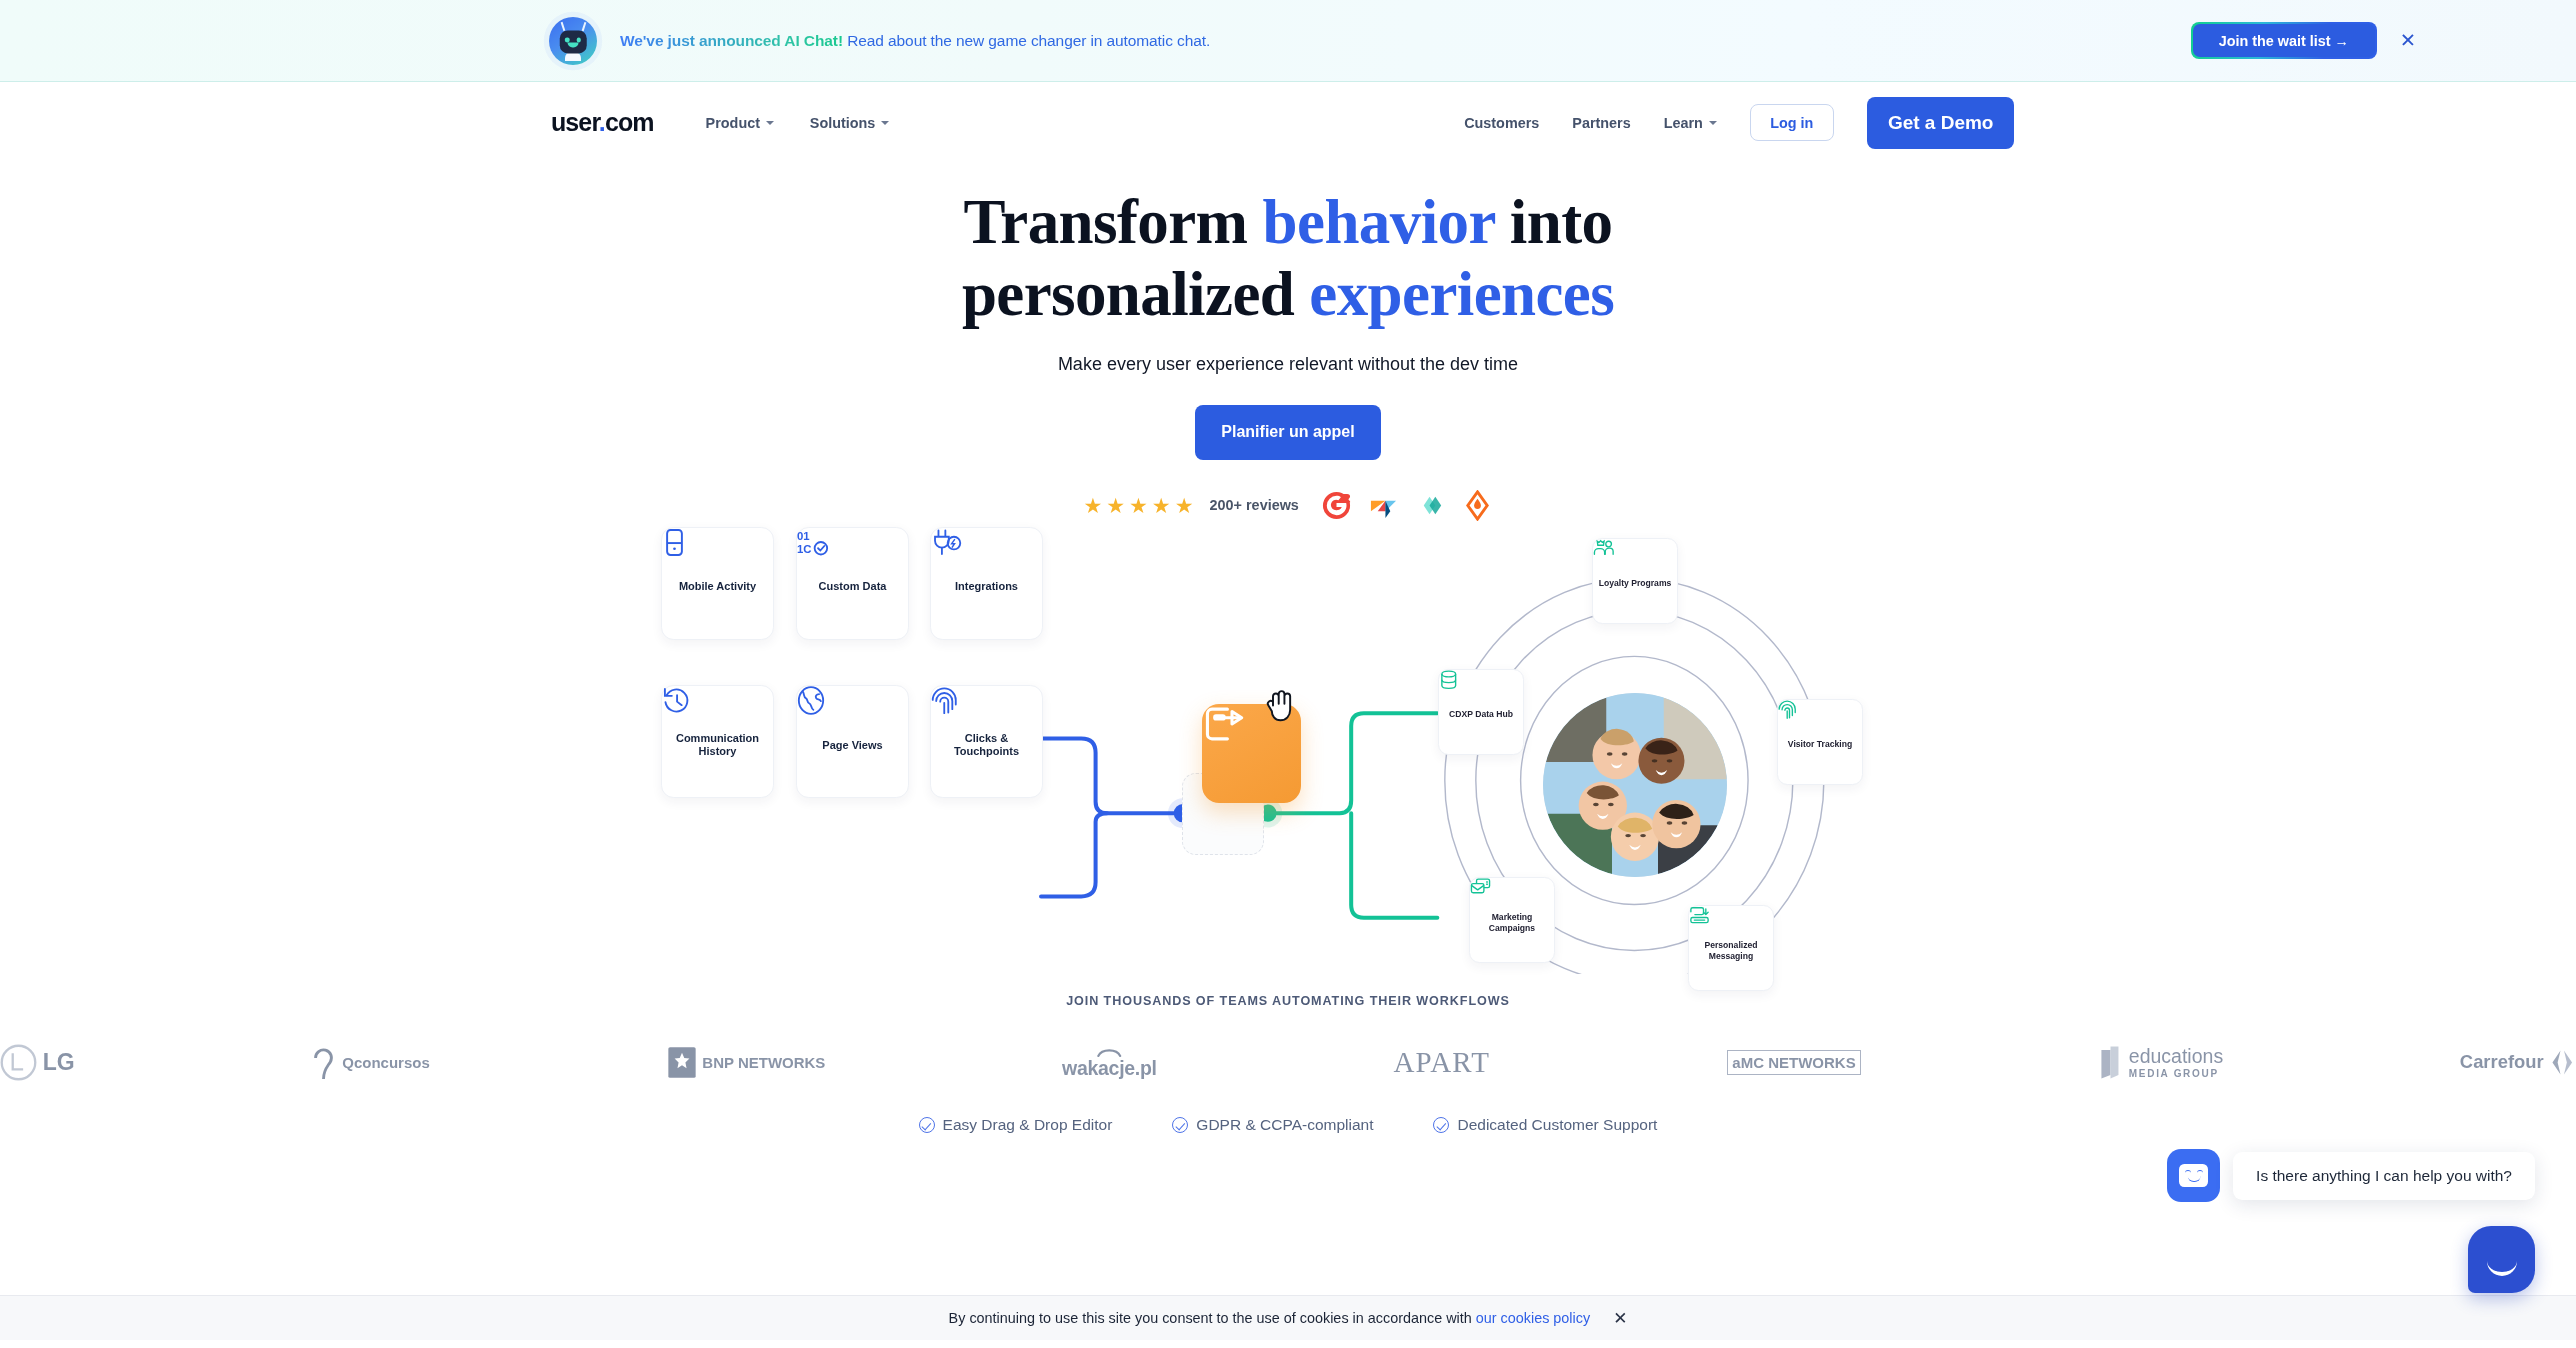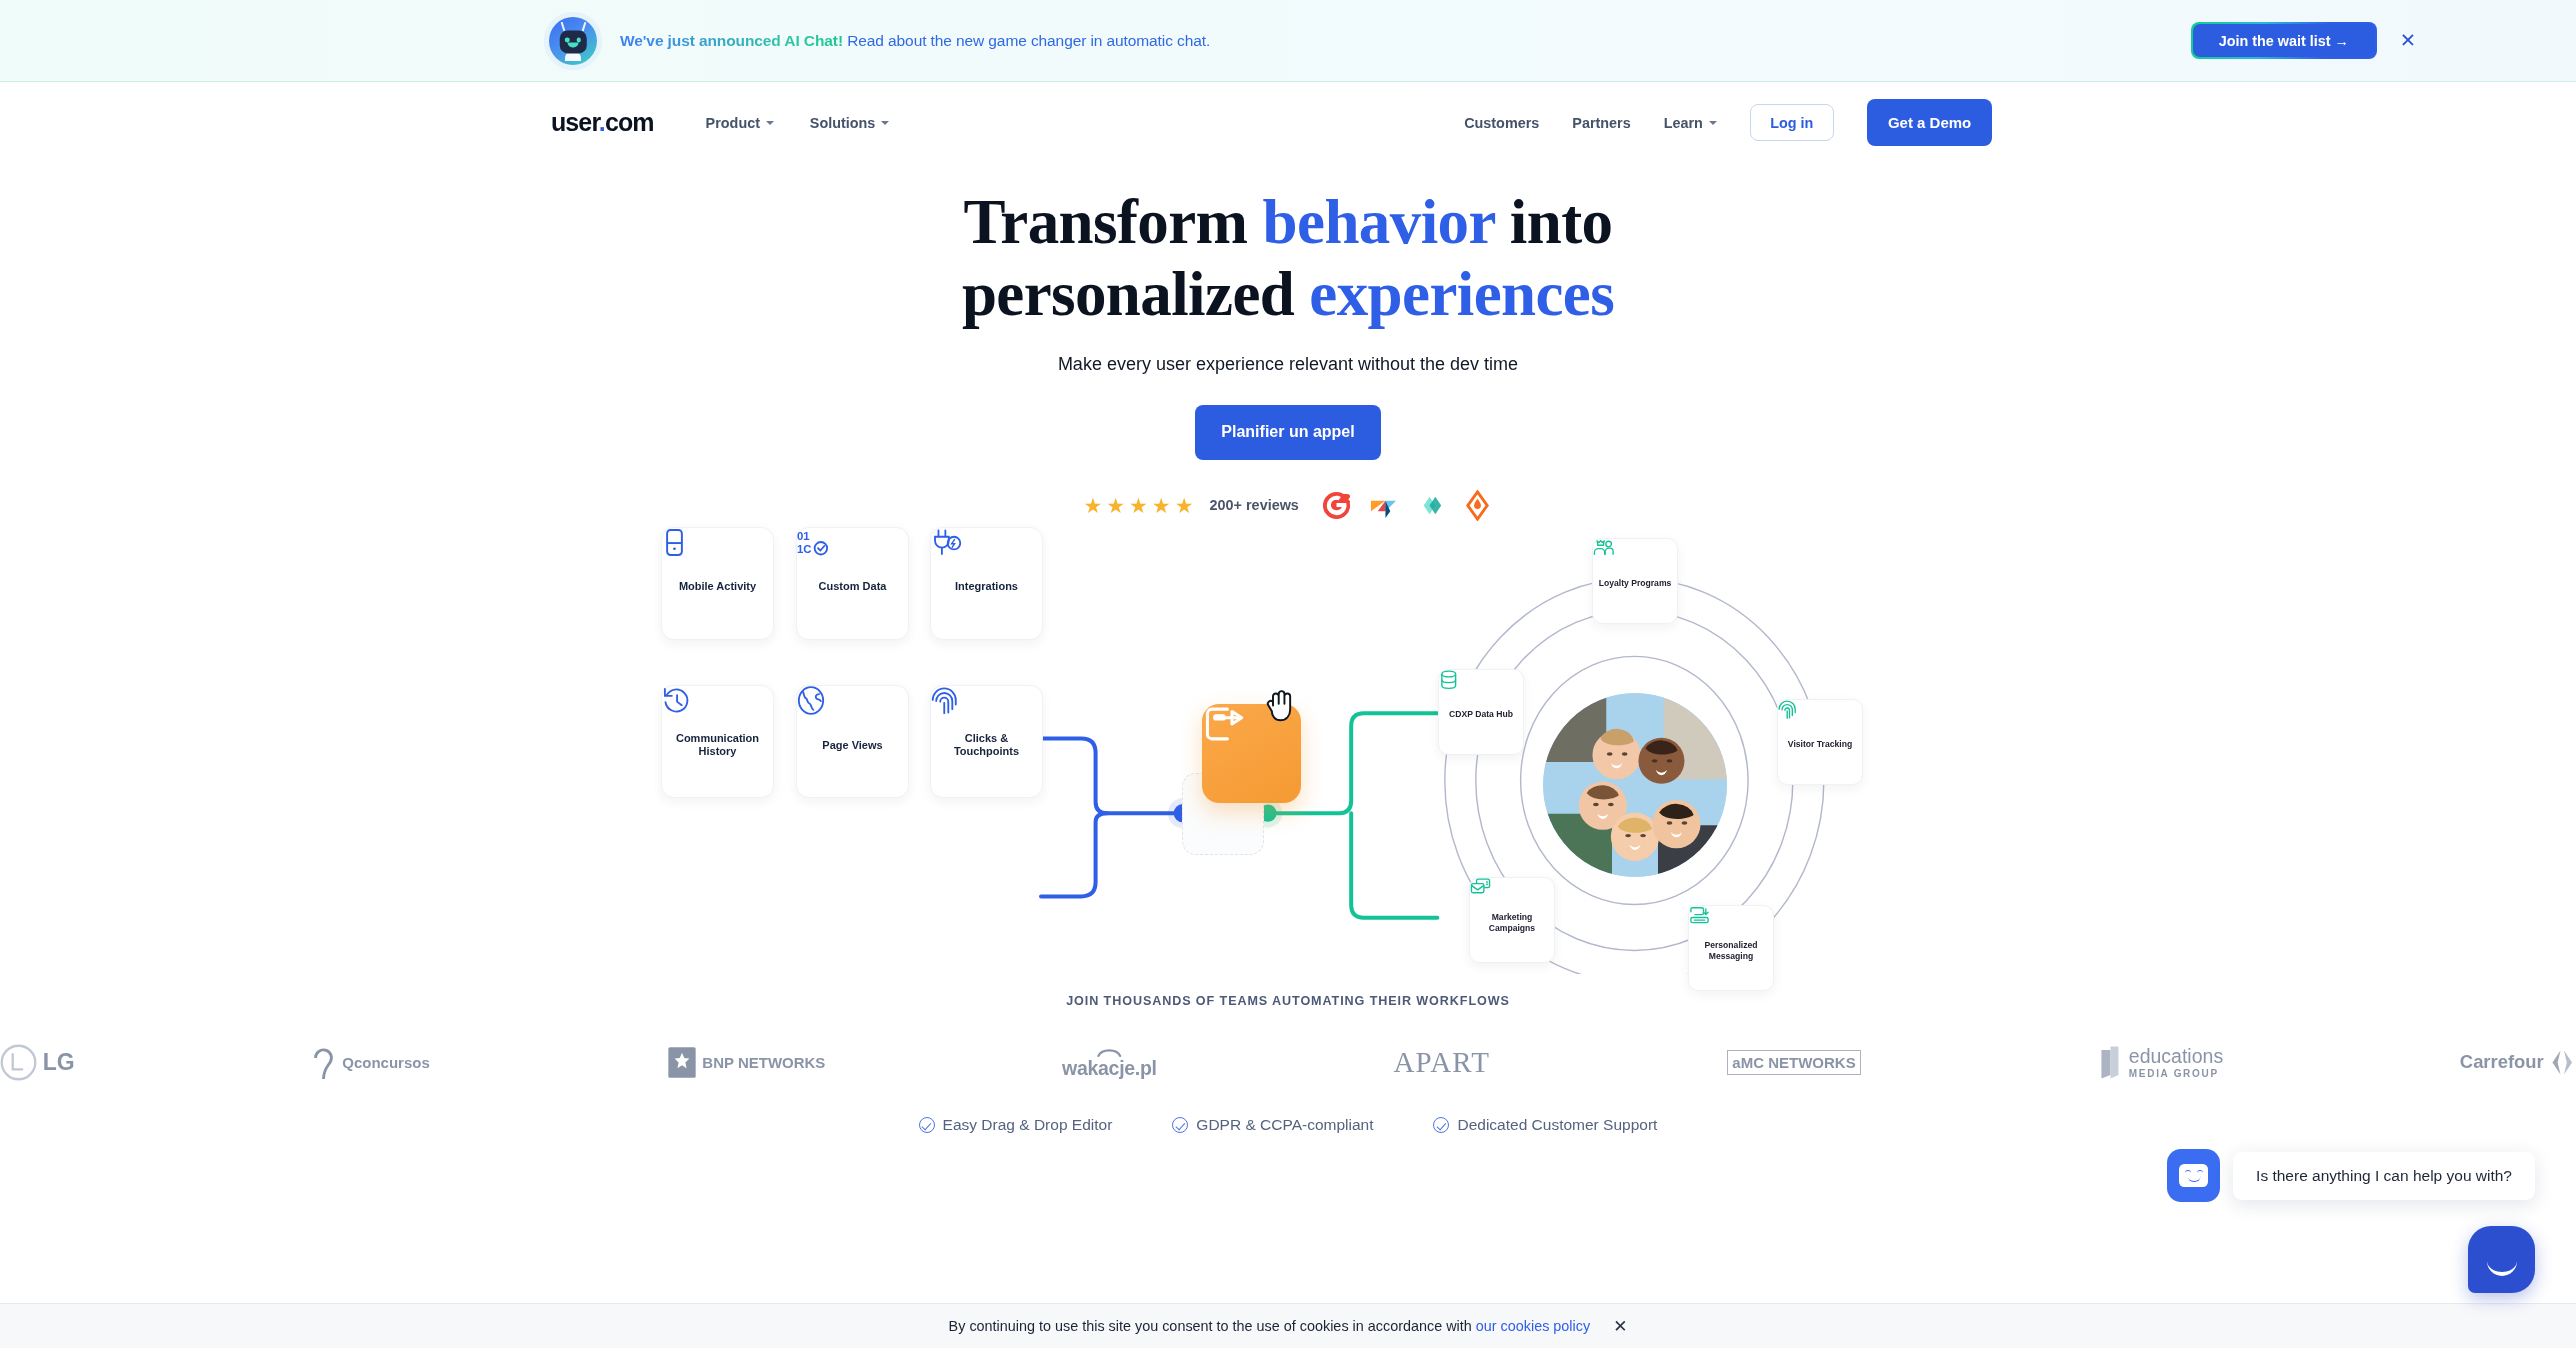--- a/index.html
+++ b/index.html
@@ -174,21 +174,21 @@
     font-size: 14.4px;
     font-weight: 700;
     color: #2c5ce0;
     background: #fff;
     white-space: nowrap;
   }
   .btn-demo {
     background: #2c5ce0;
     border-radius: 8px;
     padding: 15px 21px;
-    font-size: 15px;
+    font-size: 19px;
     font-weight: 700;
     color: #fff;
     white-space: nowrap;
   }
 
   
   .hero { text-align: center; padding-top: 24px; }
   .hero h1 {
     font-family: "Liberation Serif", serif;
     font-size: 63px;
@@ -366,21 +366,21 @@
     left: 4.6px; top: 2.9px;
     width: 4px; height: 7.5px;
     border: solid #4f74e8;
     border-width: 0 1.2px 1.2px 0;
     transform: rotate(42deg);
   }
 
   
   .cookiebar {
     position: absolute;
-    left: 0; bottom: 0;
+    left: 0; bottom: 8px;
     width: 2576px;
     height: 45px;
     background: #f7f8fa;
     border-top: 0.6px solid #e8eaef;
     display: flex;
     align-items: center;
     justify-content: center;
     gap: 23px;
     z-index: 40;
   }

